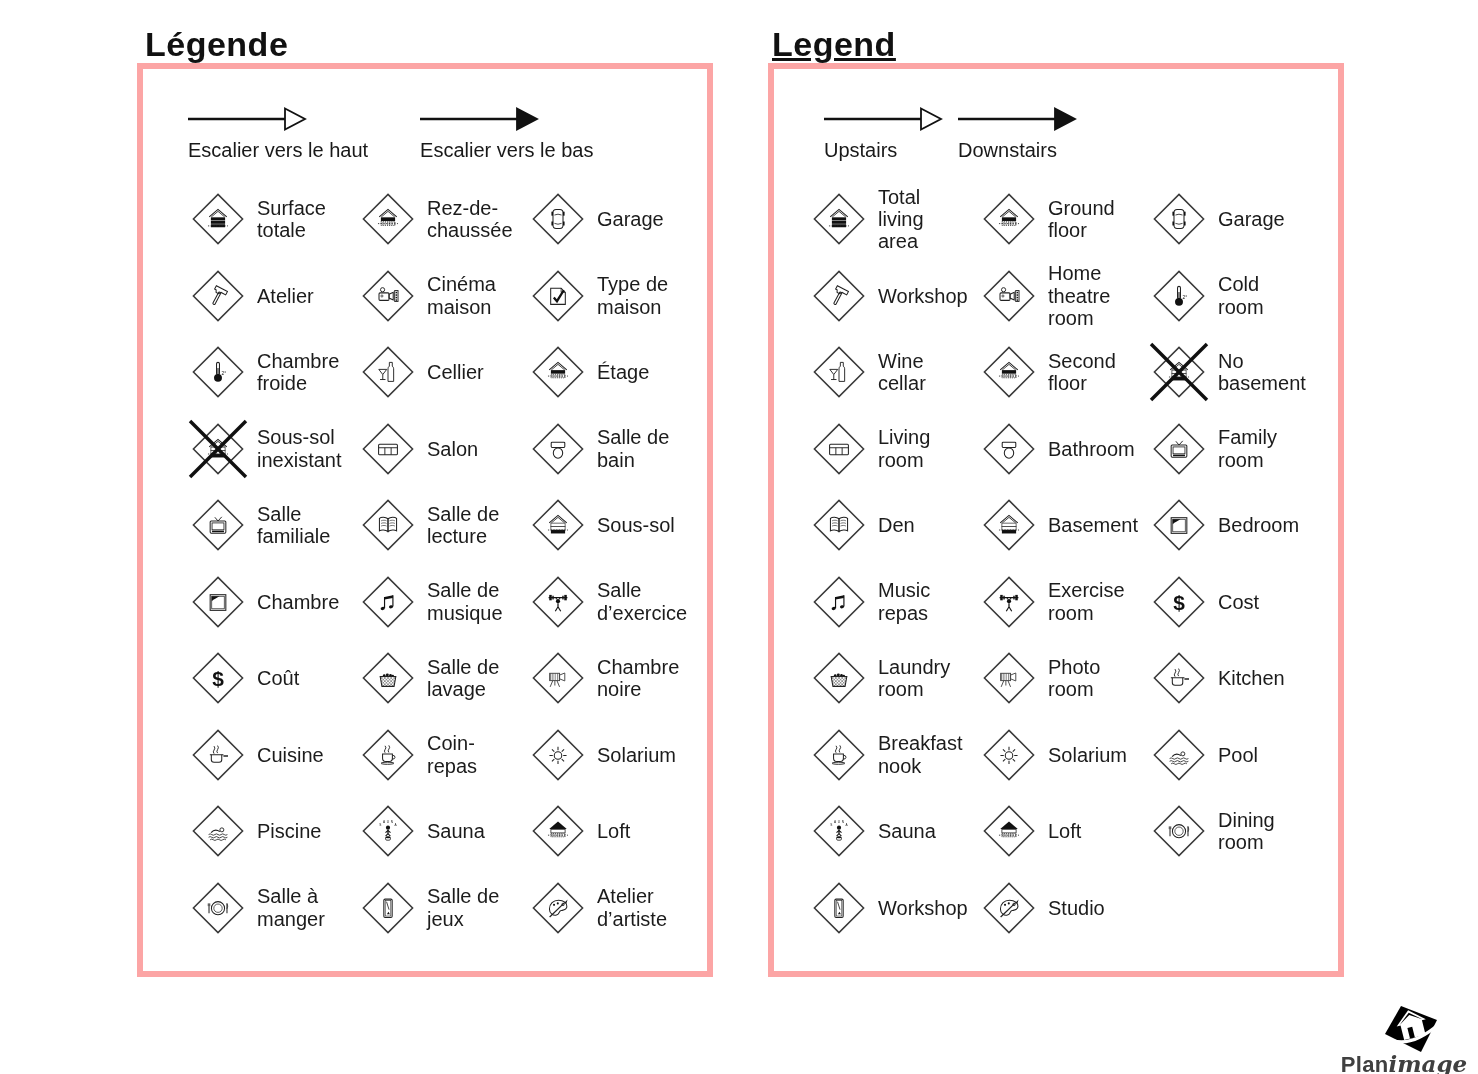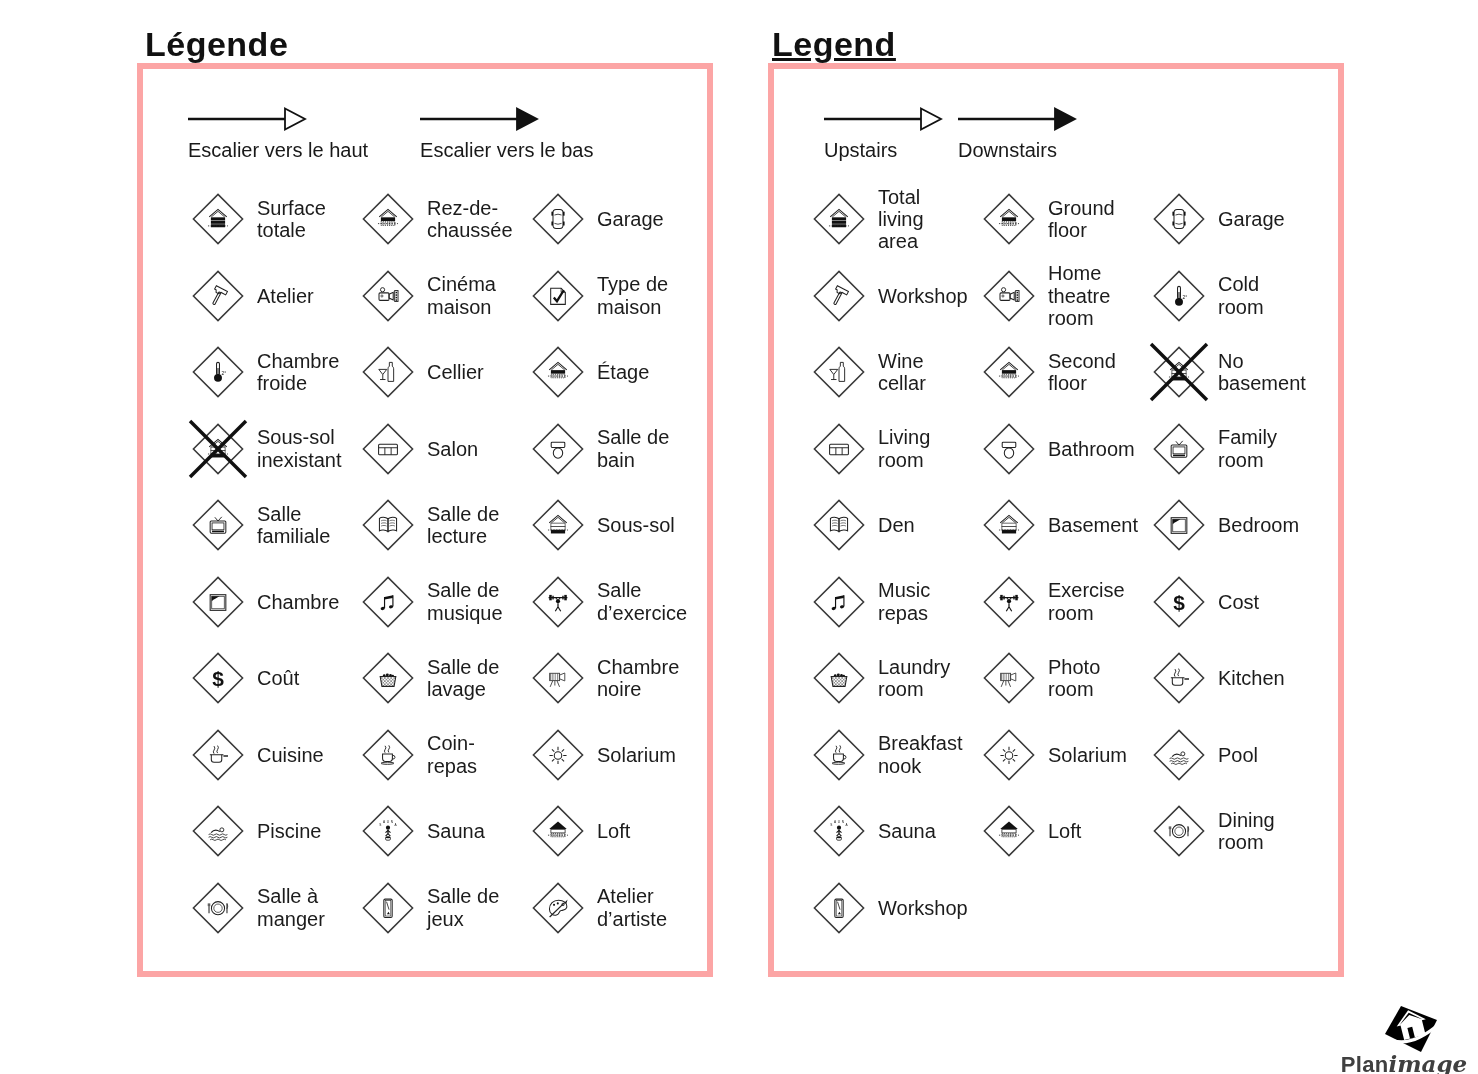--- a/index.html
+++ b/index.html
@@ -1066,20 +1066,31 @@
       <polygon points="28,2.5 53.5,28 28,53.5 2.5,28" fill="#fff" stroke="#3a3a3a" stroke-width="1.6"></polygon>
       <use class="glyph" x="15" y="15" width="26" height="26" href="#g-pooltable" xlink:href="#g-pooltable"></use>
       <g class="cross" stroke="#101010" stroke-width="3.6">
         <line x1="-1" y1="-1" x2="57" y2="57"></line>
         <line x1="57" y1="-1" x2="-1" y2="57"></line>
       </g>
     </svg>
     <div class="cell-label">Workshop</div>
   </div>
 
+  <div class="cell">
+    <svg class="diamond" viewBox="0 0 56 56">
+      <polygon points="28,2.5 53.5,28 28,53.5 2.5,28" fill="#fff" stroke="#3a3a3a" stroke-width="1.6"></polygon>
+      <use class="glyph" x="15" y="15" width="26" height="26" href="#g-palette" xlink:href="#g-palette"></use>
+      <g class="cross" stroke="#101010" stroke-width="3.6">
+        <line x1="-1" y1="-1" x2="57" y2="57"></line>
+        <line x1="57" y1="-1" x2="-1" y2="57"></line>
+      </g>
+    </svg>
+    <div class="cell-label">Studio</div>
+  </div>
 </div>
   </section>
 
   <div class="logo">
     <svg width="110" height="58" viewBox="0 0 110 58">
       <path d="M52 6 L88 20 L72 52 L36 34 Z" fill="#000"></path>
       <g transform="rotate(-14 62 26)">
         <rect x="52" y="22" width="22" height="16" fill="#fff"></rect>
         <polygon points="48,23 63,10 78,23" fill="#fff"></polygon>
         <polygon points="51,22.5 63,12.5 75,22.5 63,14.8" fill="#000"></polygon>

